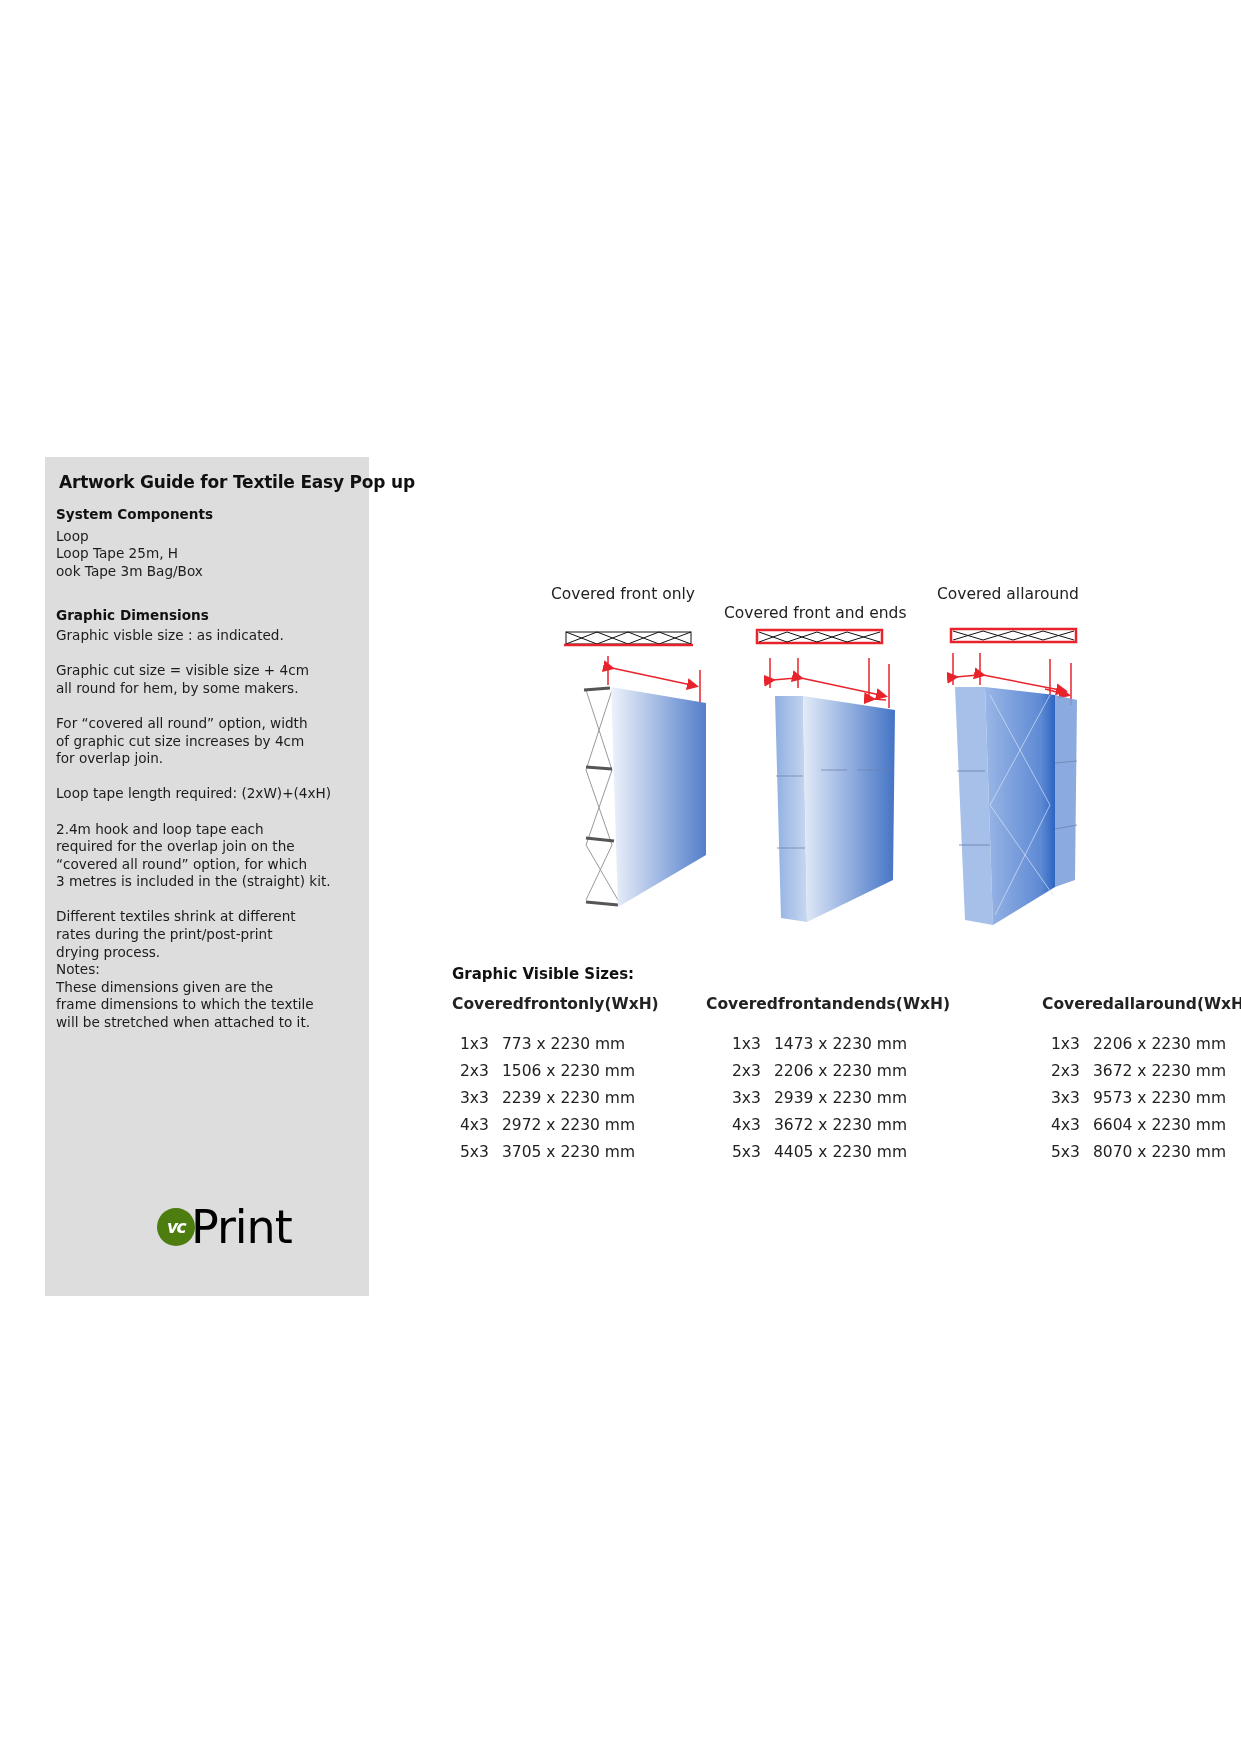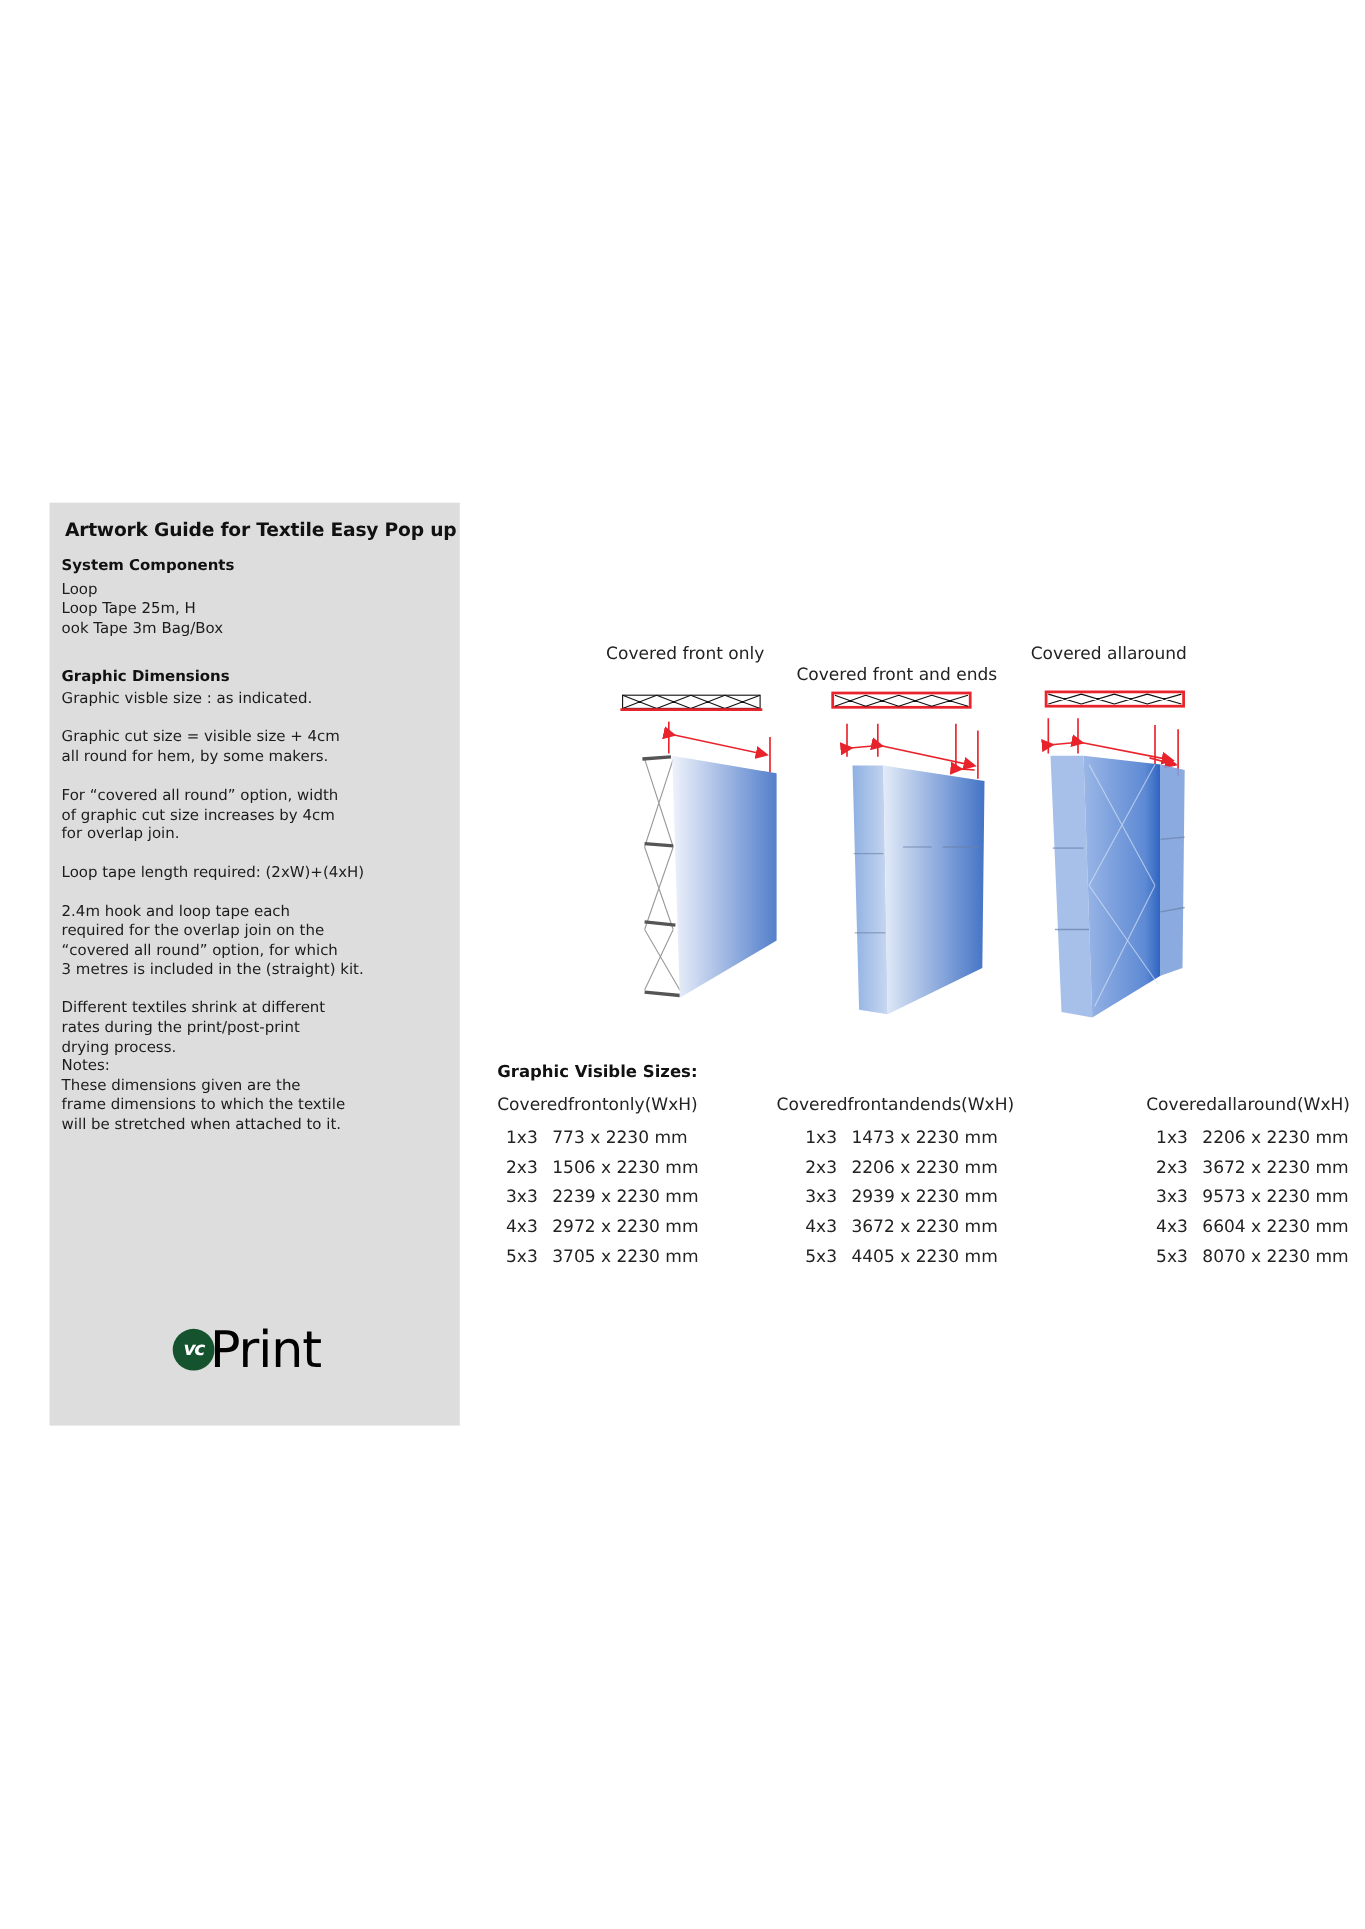--- a/index.html
+++ b/index.html
@@ -1,33 +1,33 @@
 <!DOCTYPE html>
 <html><head>
 <meta charset="utf-8">
 <style>
   html, body { margin:0; padding:0; background:#ffffff; }
   body { width:1241px; height:1754px; position:relative; overflow:hidden;
          font-family:"DejaVu Sans", "Liberation Sans", sans-serif; color:#1a1a1a; }
-  .panel { position:absolute; left:45px; top:457px; width:373px; height:839px; background:#dcdddc; }
+  .panel { position:absolute; left:45px; top:457px; width:324px; height:839px; background:#dcdddc; }
   .panel-title { position:absolute; left:14px; top:15px; font-weight:bold; font-size:17px; color:#111; letter-spacing:-0.2px; white-space:nowrap; }
   .panel-body { position:absolute; left:11px; top:49px; width:350px; font-size:13.6px; line-height:17.6px; color:#1c1c1c; }
   .panel-body .h { font-weight:bold; font-size:13.6px; color:#111; margin-bottom:4px; }
   .panel-body .p { margin-bottom:17.6px; white-space:pre-line; }
   .panel-body .p.tight { margin-bottom:0; }
   .logo { position:absolute; left:112px; top:747px; display:flex; align-items:center; }
-  .logo .vc { width:38px; height:38px; border-radius:50%; background:#14532d; color:#fff; font-weight:bold; font-style:italic; font-size:17px; display:flex; align-items:center; justify-content:center; letter-spacing:-1.5px; margin-right:-4px; position:relative; z-index:1; }
+  .logo .vc { width:38px; height:38px; border-radius:50%; background:#4d7c0f; color:#fff; font-weight:bold; font-style:italic; font-size:17px; display:flex; align-items:center; justify-content:center; letter-spacing:-1.5px; margin-right:-4px; position:relative; z-index:1; }
   .logo .pr { font-size:46px; color:#000000; letter-spacing:-1px; line-height:46px; font-family:"DejaVu Sans", sans-serif; }
 
   .diagram { position:absolute; }
   .diag-label { position:absolute; font-size:15.5px; color:#222; white-space:nowrap; }
 
   .sizes-title { position:absolute; left:452px; top:965px; font-weight:bold; font-size:15px; color:#111; }
   .col { position:absolute; top:995px; }
-  .col .ch { font-size:15.5px; color:#222; white-space:nowrap; margin-bottom:8px; }
+  .col .ch { font-size:15.5px; color:#222; white-space:nowrap; margin-bottom:18px;font-weight:bold; }
   .col .row { display:flex; font-size:15.5px; color:#222; height:27px; line-height:27px; white-space:nowrap; }
   .col .row .k { width:42px; }
 </style>
 </head>
 <body>
 
 <div class="panel">
   <div class="panel-title">Artwork Guide for Textile Easy Pop up</div>
   <div class="panel-body">
     <div class="h">System Components</div>

